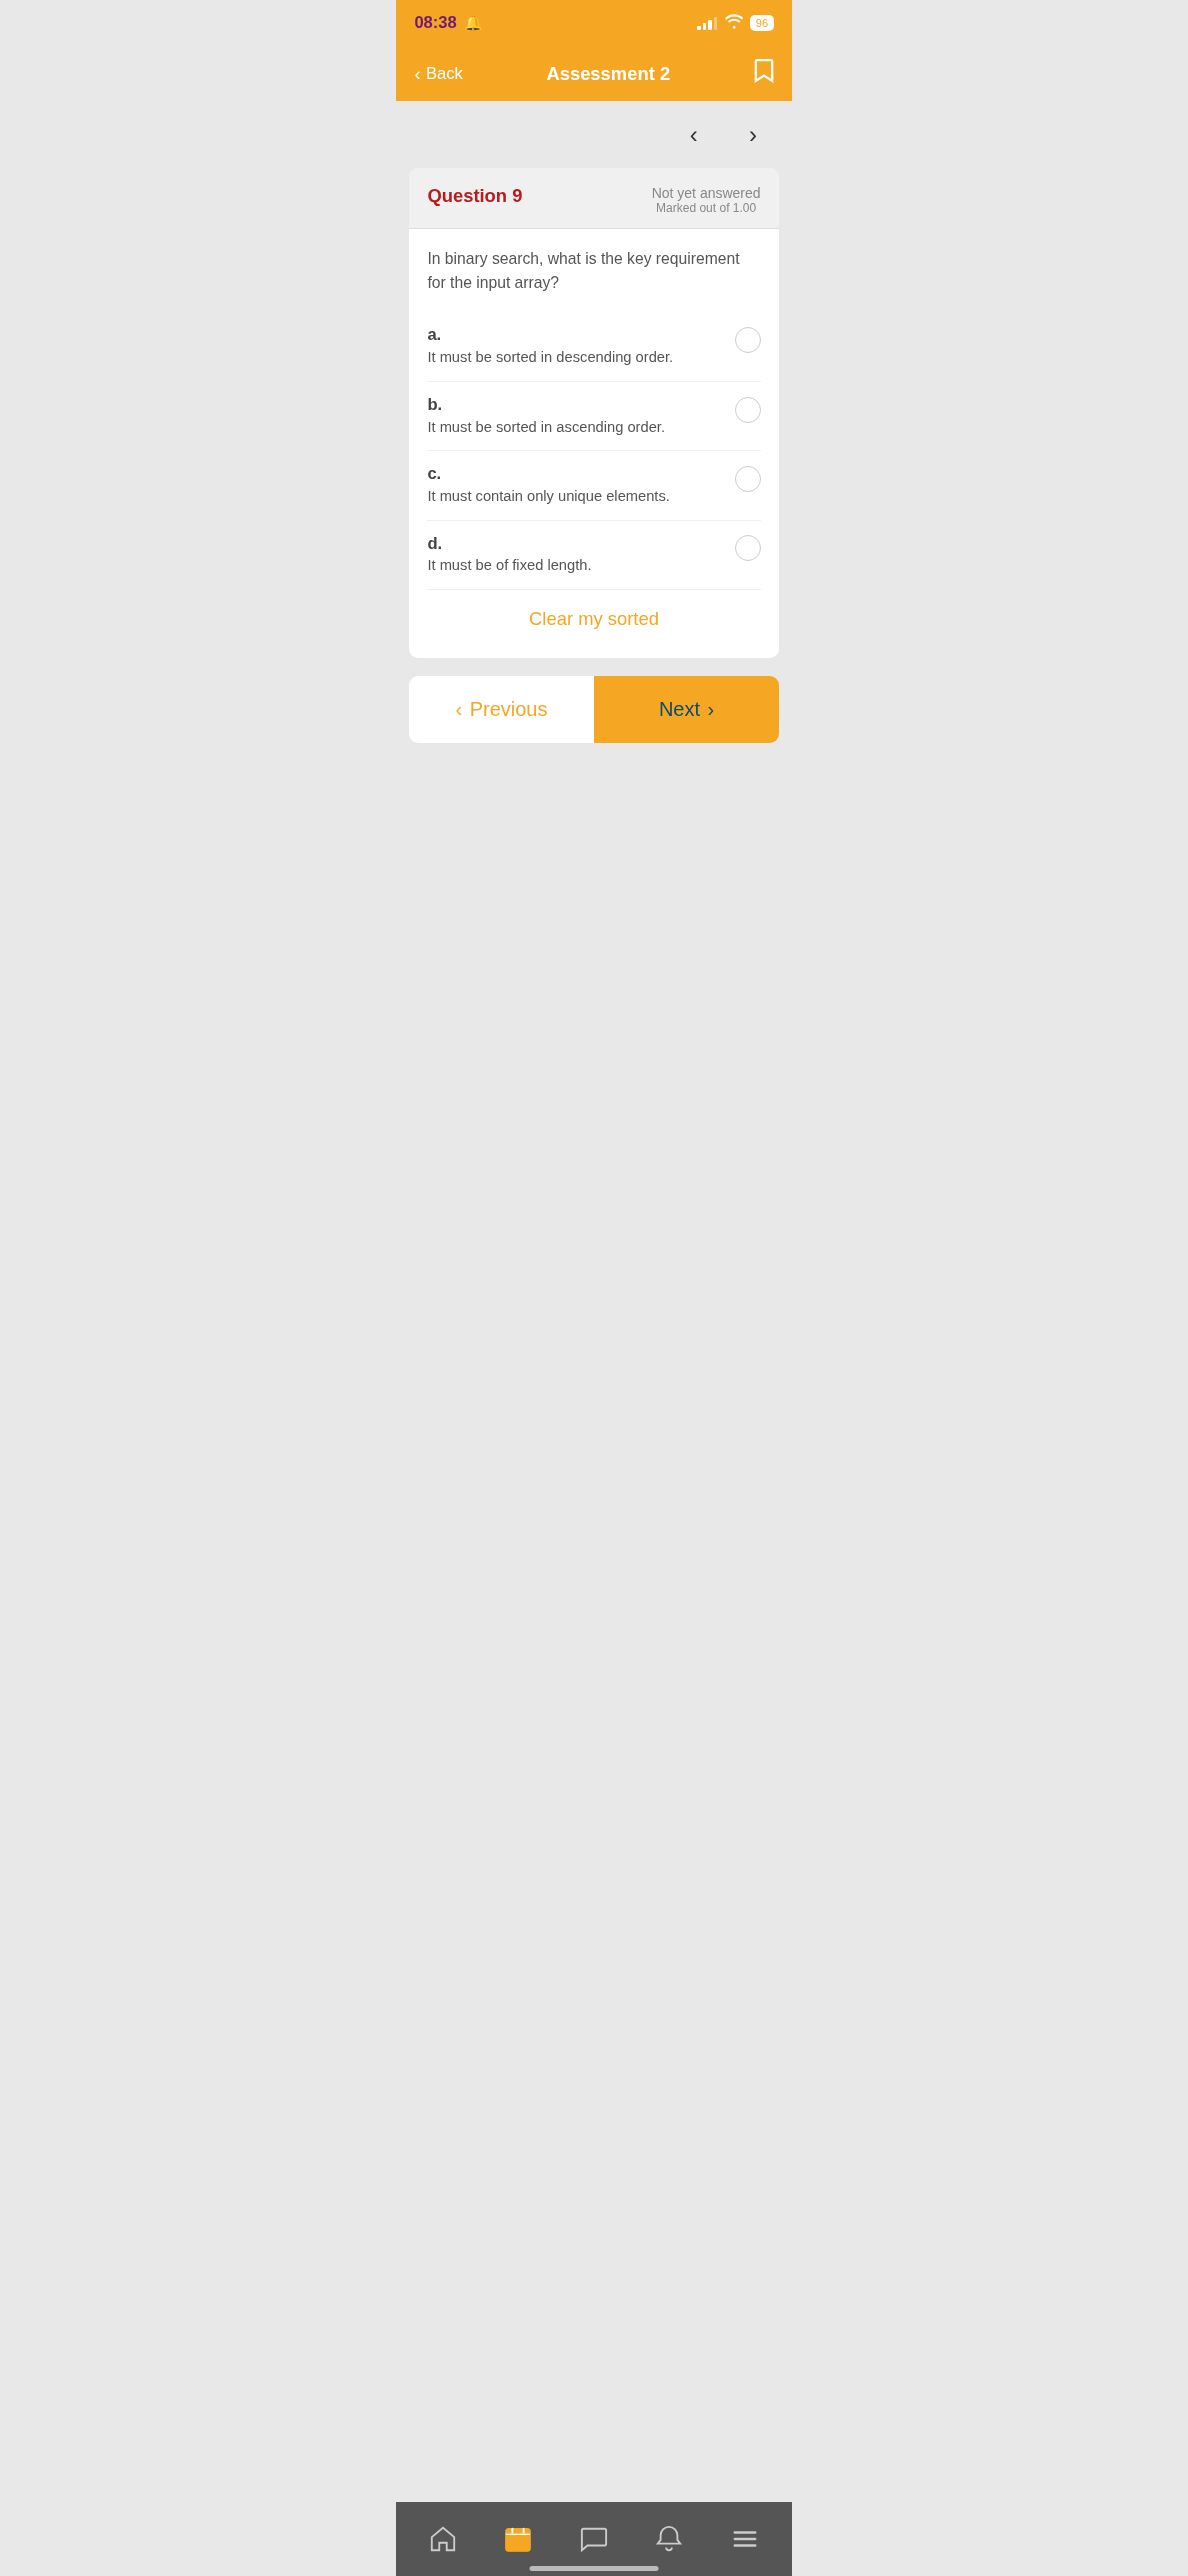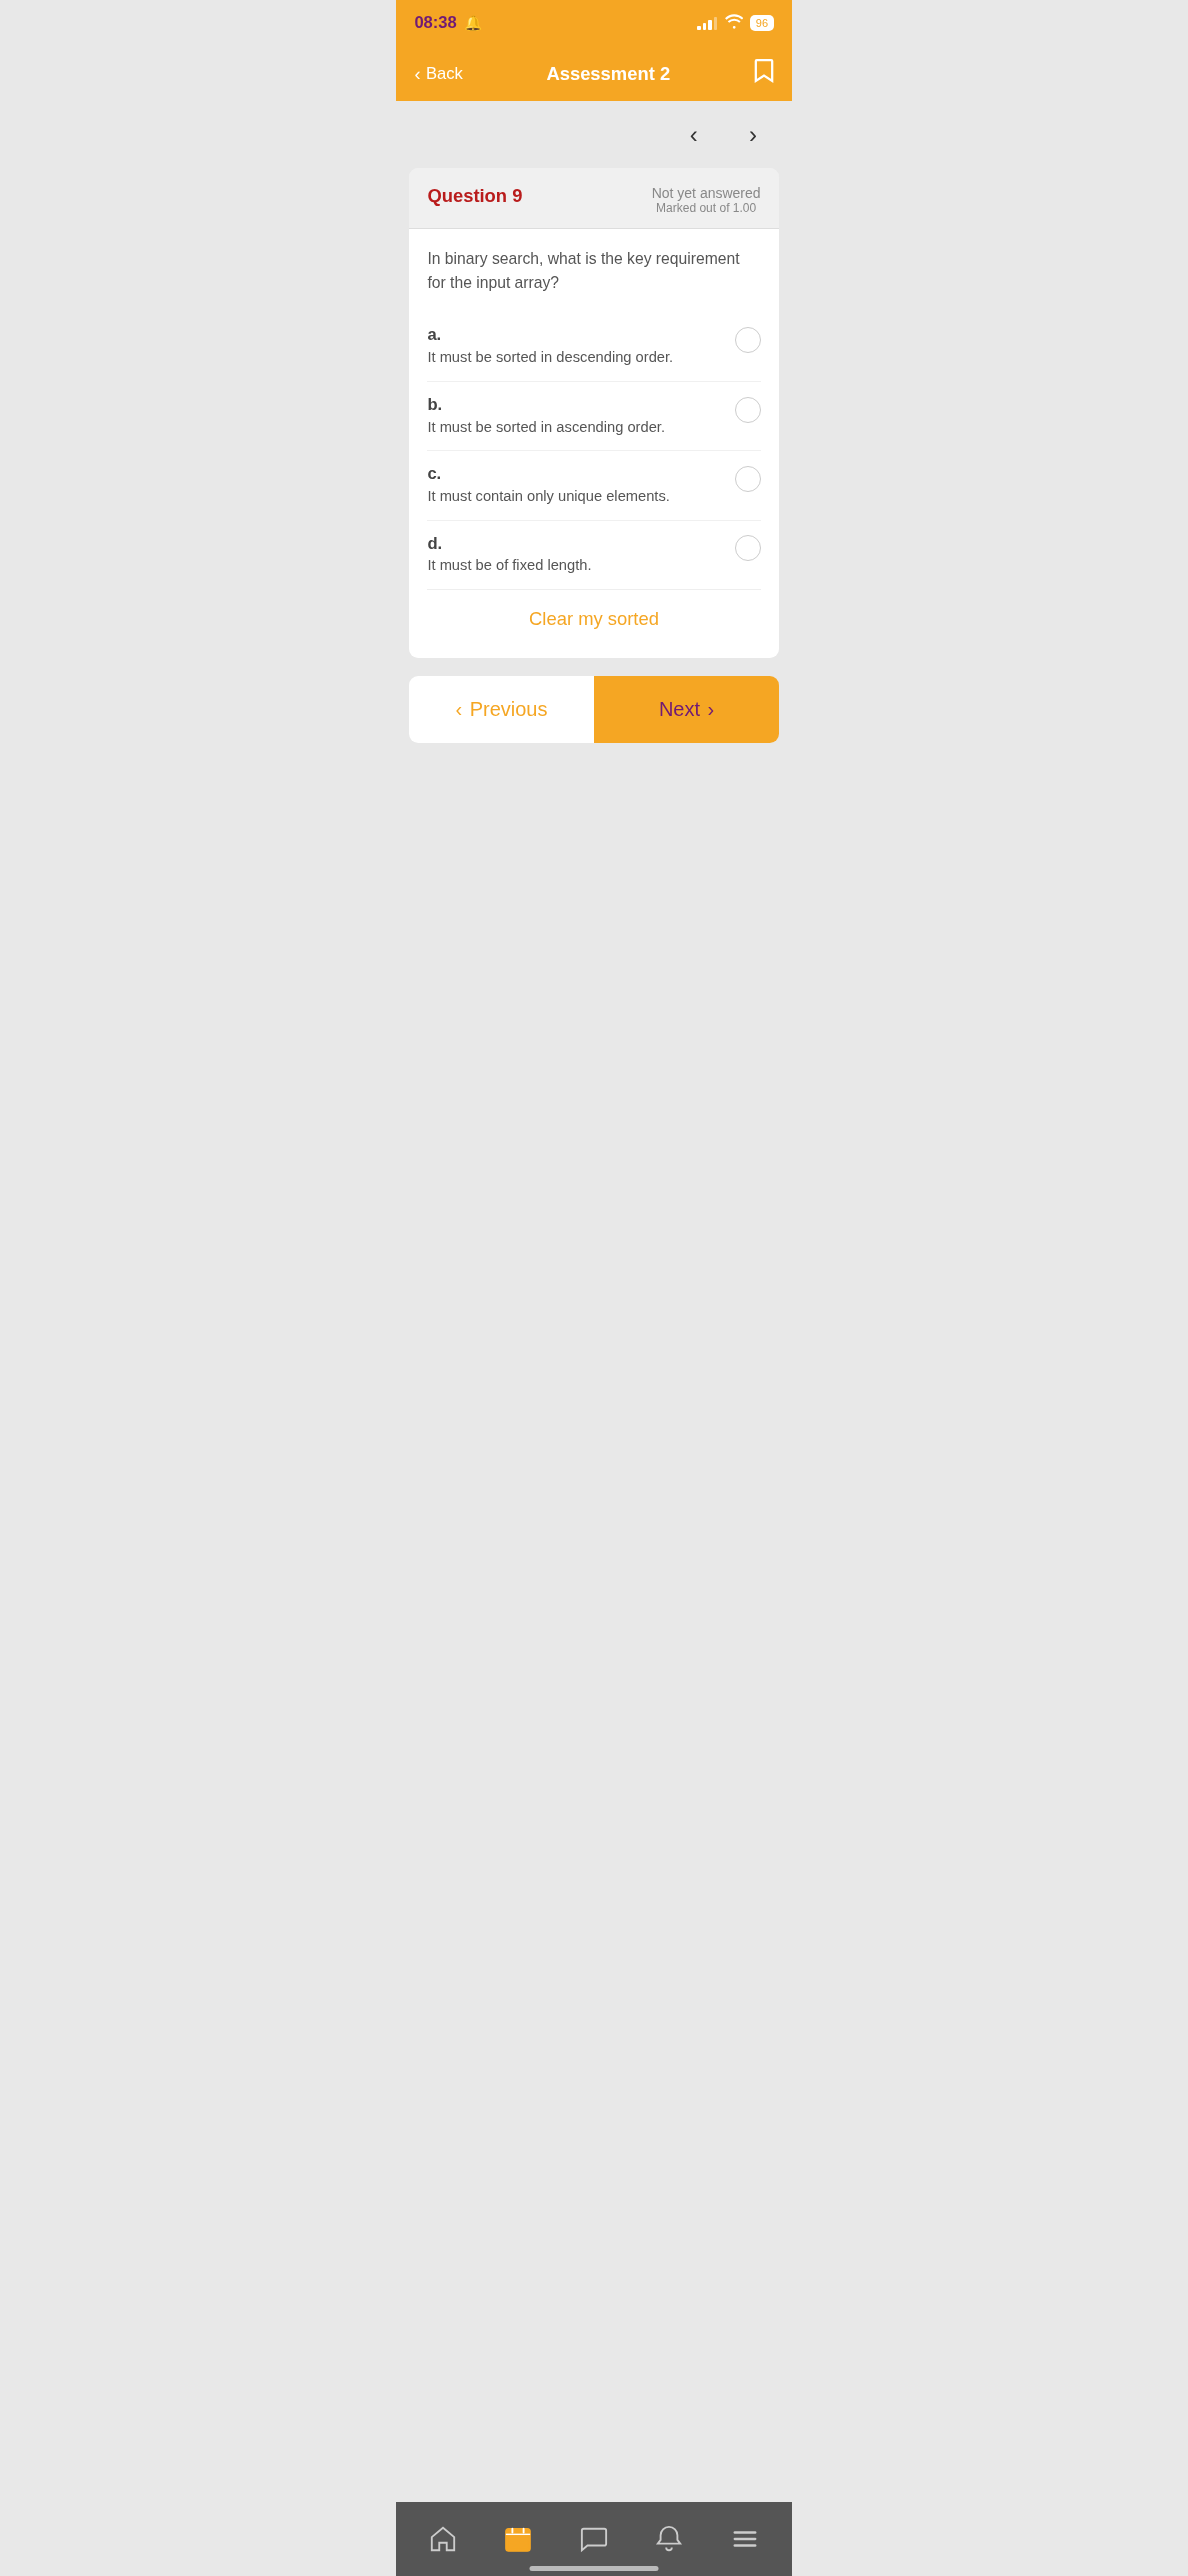--- a/index.html
+++ b/index.html
@@ -247,21 +247,21 @@
       justify-content: center;
       gap: 7.4px;
     }
     .next-btn {
       flex: 1;
       background: #F5A623;
       border: none;
       padding: 22px 0;
       font-size: 20px;
       font-weight: 500;
-      color: #701a75;
+      color: #0c4a6e;
       cursor: pointer;
       display: flex;
       align-items: center;
       justify-content: center;
       gap: 7.4px;
     }
 
     
     .bottom-nav {
       position: fixed;

